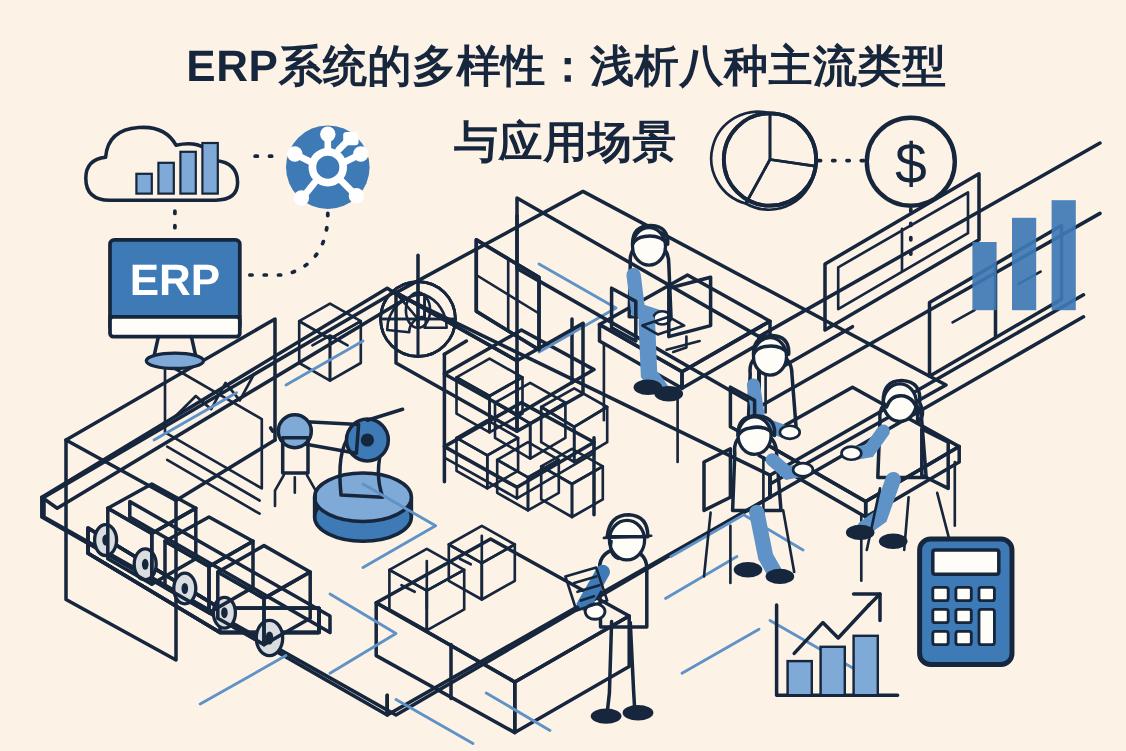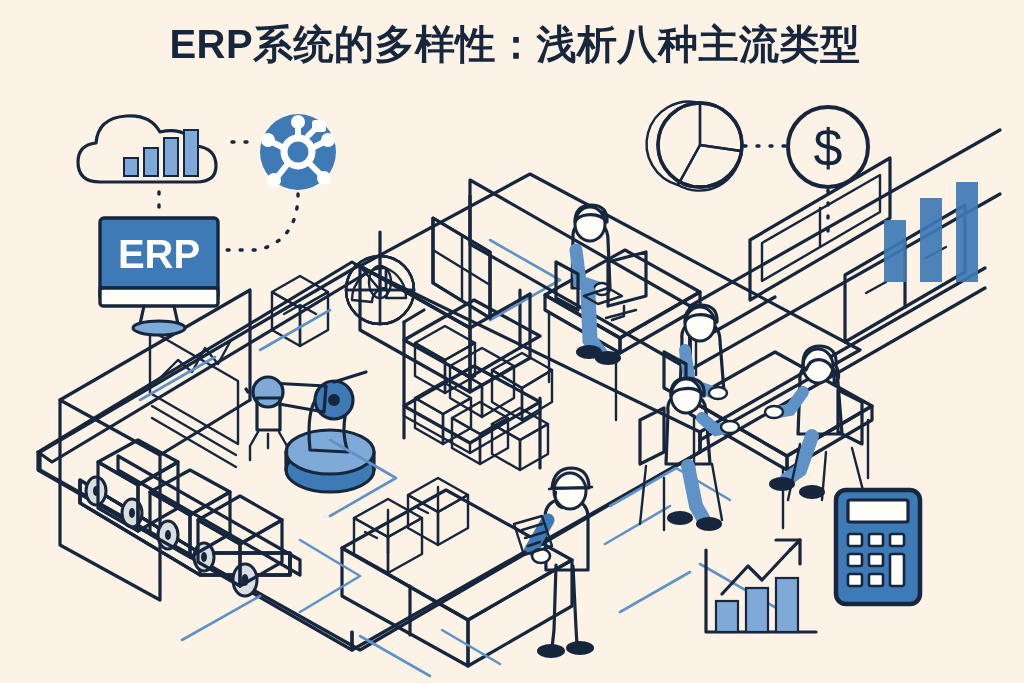--- a/index.html
+++ b/index.html
@@ -17,20 +17,21 @@
     text-align:center;pointer-events:none;
   }
   .title-line{
     font-family:"Liberation Sans","DejaVu Sans",sans-serif;
     font-weight:bold;
     font-size:40px;
     line-height:52px;
     color:#16263d;
     letter-spacing:0.5px;
     white-space:nowrap;
+    margin-top:17px;
   }
   .title-line.l1{ padding-left:6px; }
   .title-line.l2{ padding-left:4px; }
 </style>
 </head>
 <body>
 
 <div id="canvas">
 
   <svg id="scene" viewBox="0 0 1024 683">
@@ -521,15 +522,16 @@
         <rect x="848" y="574" width="14" height="12" rx="2"></rect>
         <rect x="869" y="574" width="14" height="12" rx="2"></rect>
         <rect x="890" y="554" width="14" height="32" rx="2"></rect>
       </g>
     </g>
 
   </svg>
 
   <div class="title-block">
     <div class="title-line l1">ERP系统的多样性：浅析八种主流类型</div>
+    <div class="title-line l2">与应用场景</div>
   </div>
 
 </div>
 
 </body></html>

